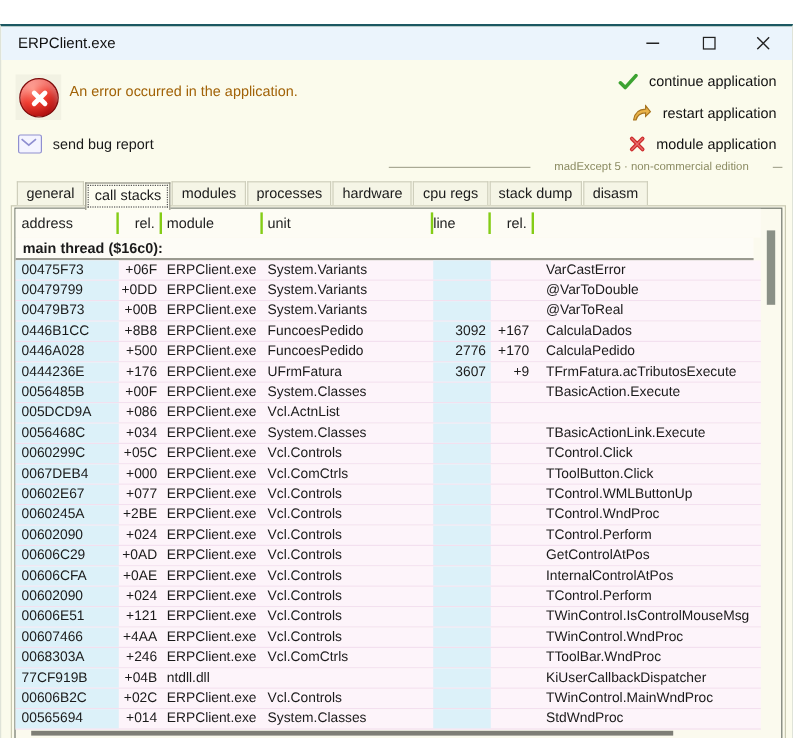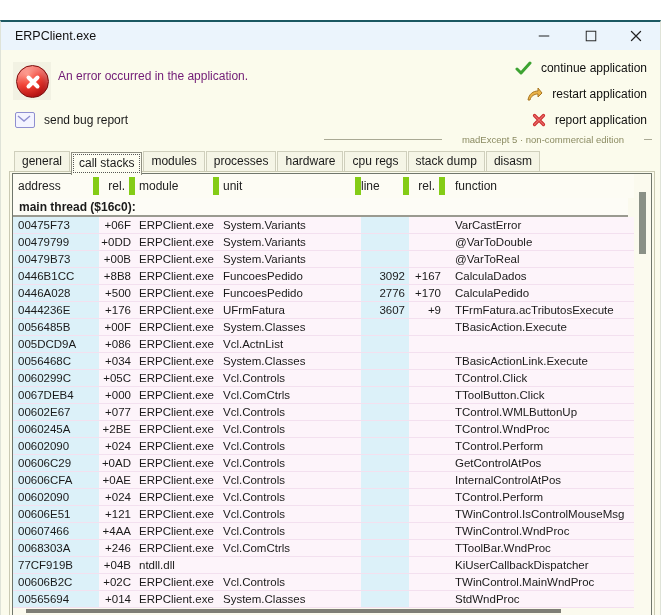--- a/index.html
+++ b/index.html
@@ -14,21 +14,21 @@
   .winbtn svg{position:absolute;left:50%;top:50%;transform:translate(-50%,-50%);}
   .btn-min{left:530px;}
   .btn-max{left:577px;}
   .btn-close{left:622px;}
   
   .errbox{position:absolute;left:12px;top:40px;width:38px;height:38px;background:#f2f2e3;}
   .errcircle{position:absolute;left:3px;top:3px;width:31px;height:31px;border-radius:50%;
     background:radial-gradient(circle at 34% 28%, #ff8d7d 0%, #ef3b2f 40%, #b31212 75%, #8d0d0d 100%);
     border:1px solid #7c0d0d;box-shadow:inset 0 6px 6px rgba(255,255,255,.35);}
   .errx{position:absolute;left:50%;top:50%;width:17px;height:17px;transform:translate(-50%,-50%);}
-  .errmsg{position:absolute;left:57px;top:47px;font-size:12px;color:#701a75;}
+  .errmsg{position:absolute;left:57px;top:47px;font-size:12px;color:#a16207;}
   .sendrow{position:absolute;left:14px;top:90px;display:flex;align-items:center;gap:9px;cursor:pointer;text-align:center;}
   .sendicon{width:18px;height:14px;background:#f4f4ff;border:1px solid #8f8fd0;border-radius:2px;position:relative;}
   .sendrow span.lbl{font-size:12px;}
   
   .action{position:absolute;right:13px;display:flex;align-items:center;gap:9px;cursor:pointer;}
   .action .lbl{font-size:12px;color:#101010;}
   .a1{top:39px;} .a2{top:65px;} .a3{top:91px;}
   
   .brand{position:absolute;right:8px;top:112px;display:flex;align-items:center;gap:20px;}
   .brand .rule{height:1px;background:#a9a994;}
@@ -37,21 +37,21 @@
   
   .tabs{position:absolute;left:13px;top:129px;display:flex;align-items:flex-start;z-index:3;}
   .tab{height:19px;line-height:19px;padding:0 7px;font-size:12px;background:#f5f5e6;
     border:1px solid #cfcfbc;border-bottom:none;margin-right:1px;cursor:pointer;white-space:nowrap;}
   .tab.active{height:22px;line-height:21px;background:#fdfdf1;border:1px solid #8f8f82;border-bottom:none;
     outline:1px dotted #555;outline-offset:-3px;position:relative;top:1px;z-index:4;}
   
   .panel{position:absolute;left:8px;top:149px;width:644px;height:452px;border:1px solid #c9c9b2;background:#fbfbec;}
   .table{position:absolute;left:11px;top:151px;width:638px;height:445px;border:1px solid #70766c;background:#fbfaee;}
   .theader{display:flex;width:621px;height:24px;background:#fdfcf4;font-size:12px;color:#222;align-items:center;}
-  .theader .hc{height:18px;line-height:18px;border-right:6px solid #84cc16;box-sizing:border-box;white-space:nowrap;overflow:hidden;}
+  .theader .hc{height:18px;line-height:18px;border-right:2px solid #84cc16;box-sizing:border-box;white-space:nowrap;overflow:hidden;}
   .thread{width:615px;height:19px;line-height:19px;font-size:12px;font-weight:bold;padding-left:6px;
     border-bottom:2px solid #9a9a90;background:#fdfcf6;box-sizing:border-box;}
   .trow{display:flex;width:621px;height:17px;background:#fdf4fa;border-bottom:1px solid #f3e0ef;
     box-sizing:border-box;font-size:11.5px;line-height:16px;cursor:default;}
   .trow .c{white-space:nowrap;overflow:hidden;box-sizing:border-box;}
   .cw0{width:86px;padding-left:5px;background:#dcf1f9;}         
   .cw1{width:36px;text-align:right;padding-right:4px;}           
   .cw2{width:84px;padding-left:4px;}                             
   .cw3{width:142px;padding-left:4px;}                            
   .cw4{width:48px;text-align:right;padding-right:4px;background:#dcf1f9;} 
@@ -119,21 +119,21 @@
     <svg width="16" height="14" viewBox="0 0 16 14">
       <path d="M1 13 C2 7, 6 4, 11 4 L11 1 L15 6 L11 10 L11 7 C7 7, 4 9, 3 13 Z" fill="#eab349" stroke="#a87520" stroke-width="1"></path>
     </svg>
     <span class="lbl">restart application</span>
   </div>
   <div class="action a3">
     <svg width="14" height="14" viewBox="0 0 14 14">
       <path d="M2.5 2.5 L11.5 11.5 M11.5 2.5 L2.5 11.5" stroke="#cc2a2a" stroke-width="3.2" stroke-linecap="round"></path>
       <path d="M2.5 2.5 L11.5 11.5 M11.5 2.5 L2.5 11.5" stroke="#e86a6a" stroke-width="1.2" stroke-linecap="round"></path>
     </svg>
-    <span class="lbl">report application</span>
+    <span class="lbl">module application</span>
   </div>
 
   <div class="brand">
     <div class="rule r-long"></div>
     <div class="txt">madExcept 5 · non-commercial edition</div>
     <div class="rule r-short"></div>
   </div>
 
   <div class="tabs">
     <div class="tab">general</div>
@@ -149,21 +149,20 @@
   <div class="panel"></div>
 
   <div class="table">
     <div class="theader">
       <div class="hc h0">address</div>
       <div class="hc h1">rel.</div>
       <div class="hc h2">module</div>
       <div class="hc h3">unit</div>
       <div class="hc h4">line</div>
       <div class="hc h5">rel.</div>
-      <div class="hc h6">function</div>
     </div>
     <div class="thread">main thread ($16c0):</div>
     <div>
         <div class="trow">
     <div class="c cw0">00475F73</div>
     <div class="c cw1">+06F</div>
     <div class="c cw2">ERPClient.exe</div>
     <div class="c cw3">System.Variants</div>
     <div class="c cw4"></div>
     <div class="c cw5"></div>

